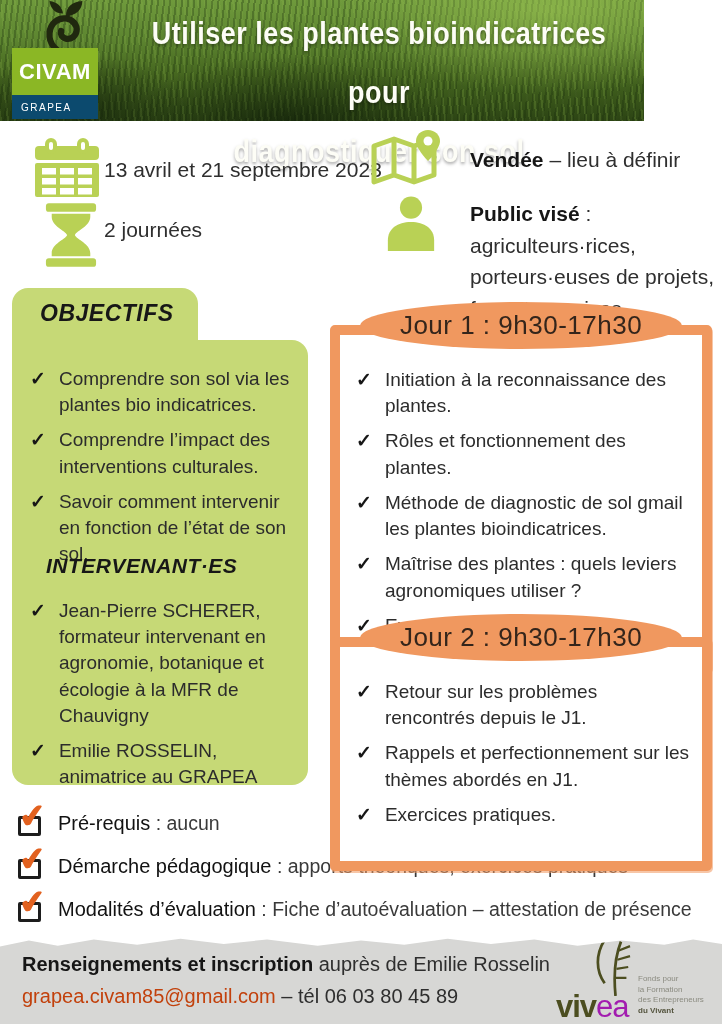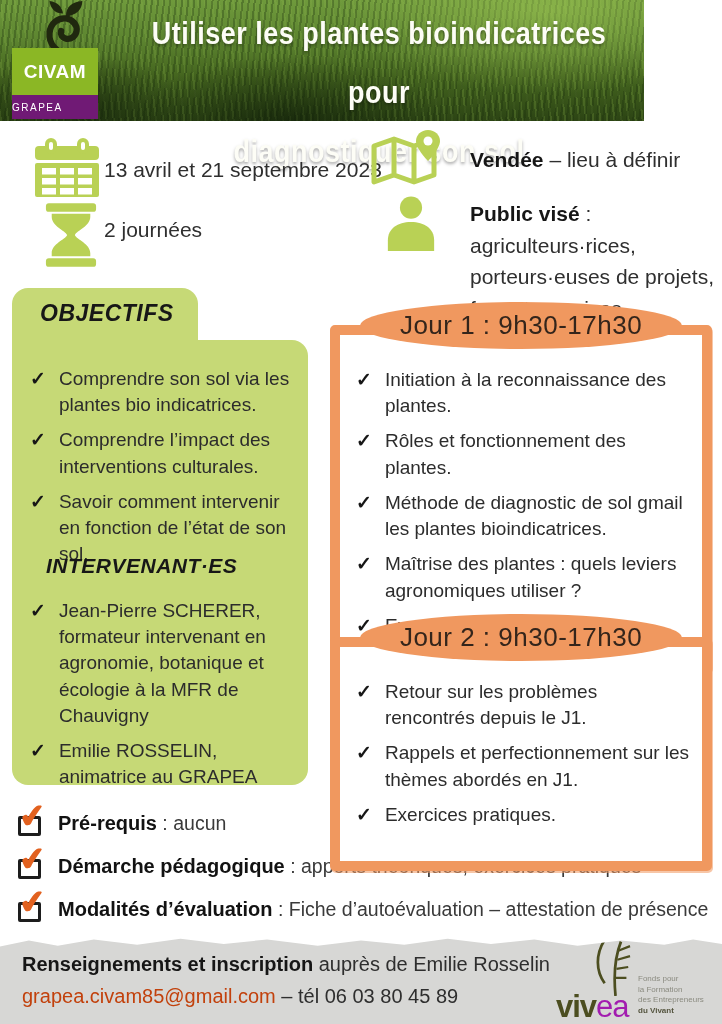--- a/index.html
+++ b/index.html
@@ -17,24 +17,24 @@
       linear-gradient(180deg,#6f9a3c 0%,#5d8530 32%,#45661f 62%,#2c4414 100%);}
   .title{position:absolute;left:120px;right:6px;top:4px;text-align:center;color:#fdfdf6;
     font-size:27px;font-weight:700;letter-spacing:.5px;line-height:50px;
     transform:scaleY(1.18);transform-origin:top center;
     text-shadow:0 2px 3px rgba(0,0,0,.35);}
 
   
   .logo{position:absolute;left:12px;top:0;width:86px;height:121px;}
   .logo-spiral{position:absolute;left:24px;top:1px;}
   .logo-civam{position:absolute;left:0;top:48px;width:86px;height:47px;background:#8bb725;
-    color:#fff;font-weight:700;font-size:19px;letter-spacing:.5px;
+    color:#fff;font-weight:700;font-size:22px;letter-spacing:.5px;
     display:flex;align-items:center;justify-content:center;}
-  .logo-grapea{position:absolute;left:0;top:95px;width:86px;height:24px;background:#701a75;
-    color:#fff;font-size:10px;letter-spacing:1.5px;display:flex;align-items:center;box-sizing:border-box;}
+  .logo-grapea{position:absolute;left:0;top:95px;width:86px;height:24px;background:#0c4a6e;
+    color:#fff;font-size:10px;letter-spacing:1.5px;display:flex;align-items:center;padding-left:9px;box-sizing:border-box;}
 
   
   .info-text{position:absolute;font-size:21px;color:#2f2f2f;}
   .b{font-weight:700;color:#161616;margin-top:7px;}
   .icon{position:absolute;}
 
   
   .gbox{position:absolute;left:12px;top:288px;width:296px;height:497px;}
   .gbox .tab{position:absolute;left:0;top:0;width:186px;height:66px;background:#c6d976;border-radius:16px 16px 0 0;}
   .gbox .bodybg{position:absolute;left:0;top:52px;width:296px;height:445px;background:#c6d976;border-radius:0 16px 16px 16px;}
@@ -59,21 +59,21 @@
   #day2 .daybox{padding-bottom:24px;}
   .daybox ul.ck{width:336px;}
 
   
   .details{position:absolute;left:18px;top:810px;width:700px;}
   .drow{display:flex;align-items:flex-start;gap:16px;margin-bottom:17px;}
   .cbx{position:relative;width:24px;height:24px;flex:0 0 auto;}
   .cbx .sq{position:absolute;left:0;top:6px;width:17px;height:14px;border:3px solid #1d1d1d;border-radius:2px;}
   .cbx .ck{position:absolute;left:1px;top:-13px;font-size:32px;font-weight:700;color:#e2611f;transform:rotate(-6deg);}
   .dtext{font-size:19.5px;line-height:26px;color:#3a3a3a;}
-  .dtext .dl{font-weight:700;font-size:20px;color:#121212;}
+  .dtext .dl{font-weight:400;font-size:20px;color:#121212;}
 
   
   .footer{position:absolute;left:0;top:936px;width:722px;height:88px;background:#d7d7d5;
     clip-path:polygon(0 12%,4% 5%,8% 11%,13% 4%,19% 10%,25% 3%,31% 9%,37% 4%,44% 11%,50% 5%,
       56% 10%,62% 3%,68% 9%,74% 4%,80% 11%,86% 5%,92% 10%,96% 4%,100% 9%,100% 100%,0 100%);}
   .fl1{position:absolute;left:22px;top:17px;font-size:20px;color:#2e2e2e;}
   .fl2{position:absolute;left:22px;top:49px;font-size:20px;color:#2e2e2e;}
   .email{color:#c2410c;cursor:pointer;}
   .vivea{position:absolute;right:10px;top:0;width:156px;height:88px;}
   .vsprig{position:absolute;left:30px;top:2px;}

